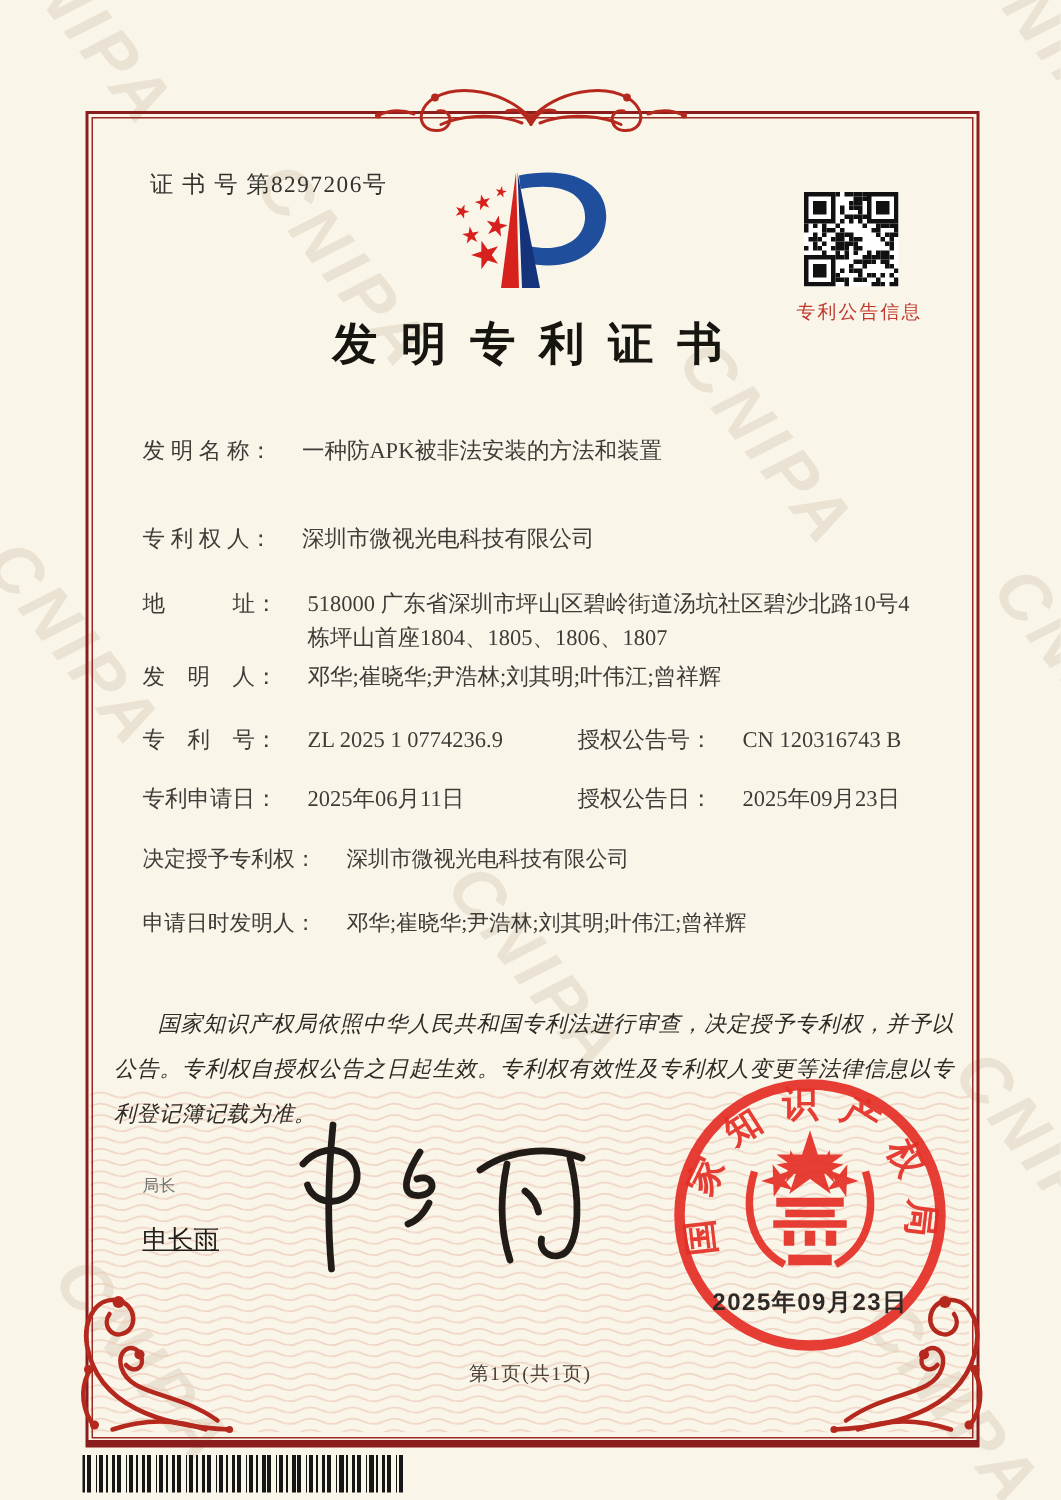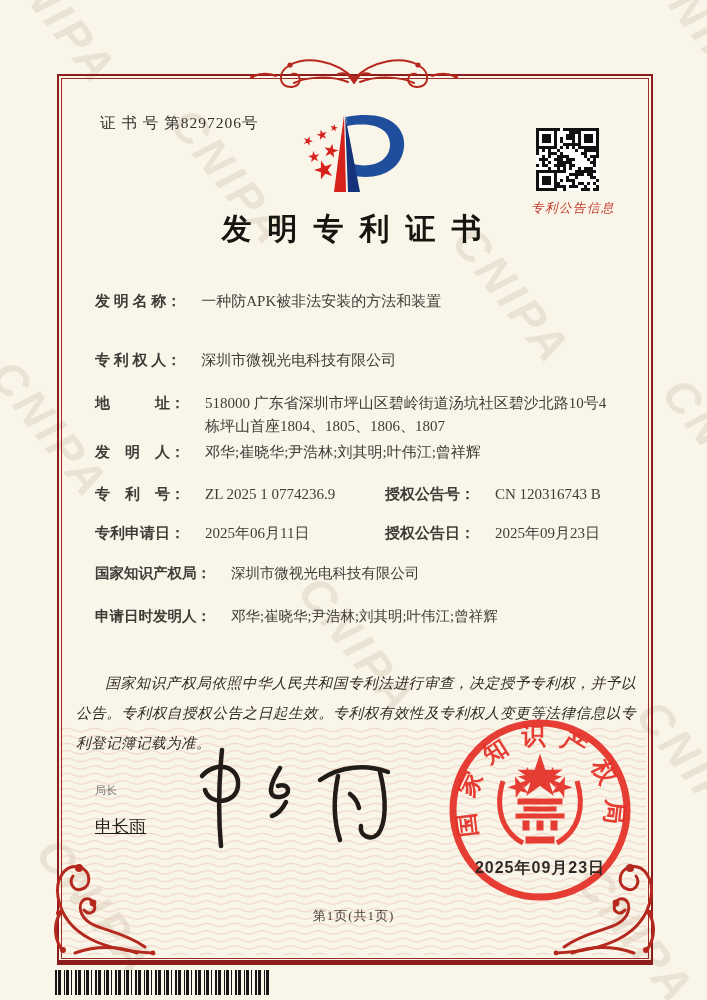--- a/index.html
+++ b/index.html
@@ -33,30 +33,30 @@
   .waves{position:absolute;left:60px;top:726px;}
   
   .cert-no{
     position:absolute;left:100px;top:113px;font-size:15.5px;
     letter-spacing:1px;color:#33312e;
   }
   .logo{position:absolute;left:284px;top:110px;}
   .qr{position:absolute;left:536px;top:128px;width:63px;height:63px;background:#fff;}
   .qr-caption{
     position:absolute;left:518px;top:200px;width:110px;text-align:center;
-    font-size:12.5px;letter-spacing:1.5px;color:#c0392b;font-style:italic;
+    font-size:12.5px;letter-spacing:1.5px;color:#c0392b;
   }
   .title{
     position:absolute;left:0;top:209px;width:703px;text-align:center;
     font-size:30px;font-weight:bold;color:#17150f;
     letter-spacing:16px;text-indent:16px;
   }
   
   .frow{position:absolute;left:95px;display:flex;font-size:15px;color:#3f3c38;line-height:23px;}
-  .frow .lbl{flex:none;white-space:pre;font-weight:bold;}
+  .frow .lbl{flex:none;white-space:pre;}
   .frow .val{margin-left:20px;}
   .r1{top:290px}.r2{top:349px}
   .r3{top:392px;width:520px}.r3 .val{width:430px;}
   .r4{top:441px}
   .r5l{top:483px}.r5r{top:483px;left:385px}
   .r6l{top:522px}.r6r{top:522px;left:385px}
   .r7{top:562px;font-size:14.5px}.r8{top:605px;font-size:14.5px}
   
   .statement{
     position:absolute;left:76px;top:668px;width:560px;
@@ -369,21 +369,21 @@
 </div>
 <div class="frow r6l">
   <span class="lbl">专利申请日：</span>
   <span class="val">2025年06月11日</span>
 </div>
 <div class="frow r6r">
   <span class="lbl">授权公告日：</span>
   <span class="val">2025年09月23日</span>
 </div>
 <div class="frow r7">
-  <span class="lbl">国家知识产权局：</span>
+  <span class="lbl">决定授予专利权：</span>
   <span class="val">深圳市微视光电科技有限公司</span>
 </div>
 <div class="frow r8">
   <span class="lbl">申请日时发明人：</span>
   <span class="val">邓华;崔晓华;尹浩林;刘其明;叶伟江;曾祥辉</span>
 </div>
 
 <div class="statement">国家知识产权局依照中华人民共和国专利法进行审查，决定授予专利权，并予以公告。专利权自授权公告之日起生效。专利权有效性及专利权人变更等法律信息以专利登记簿记载为准。</div>
 
 <div class="dir-title">局长</div>

